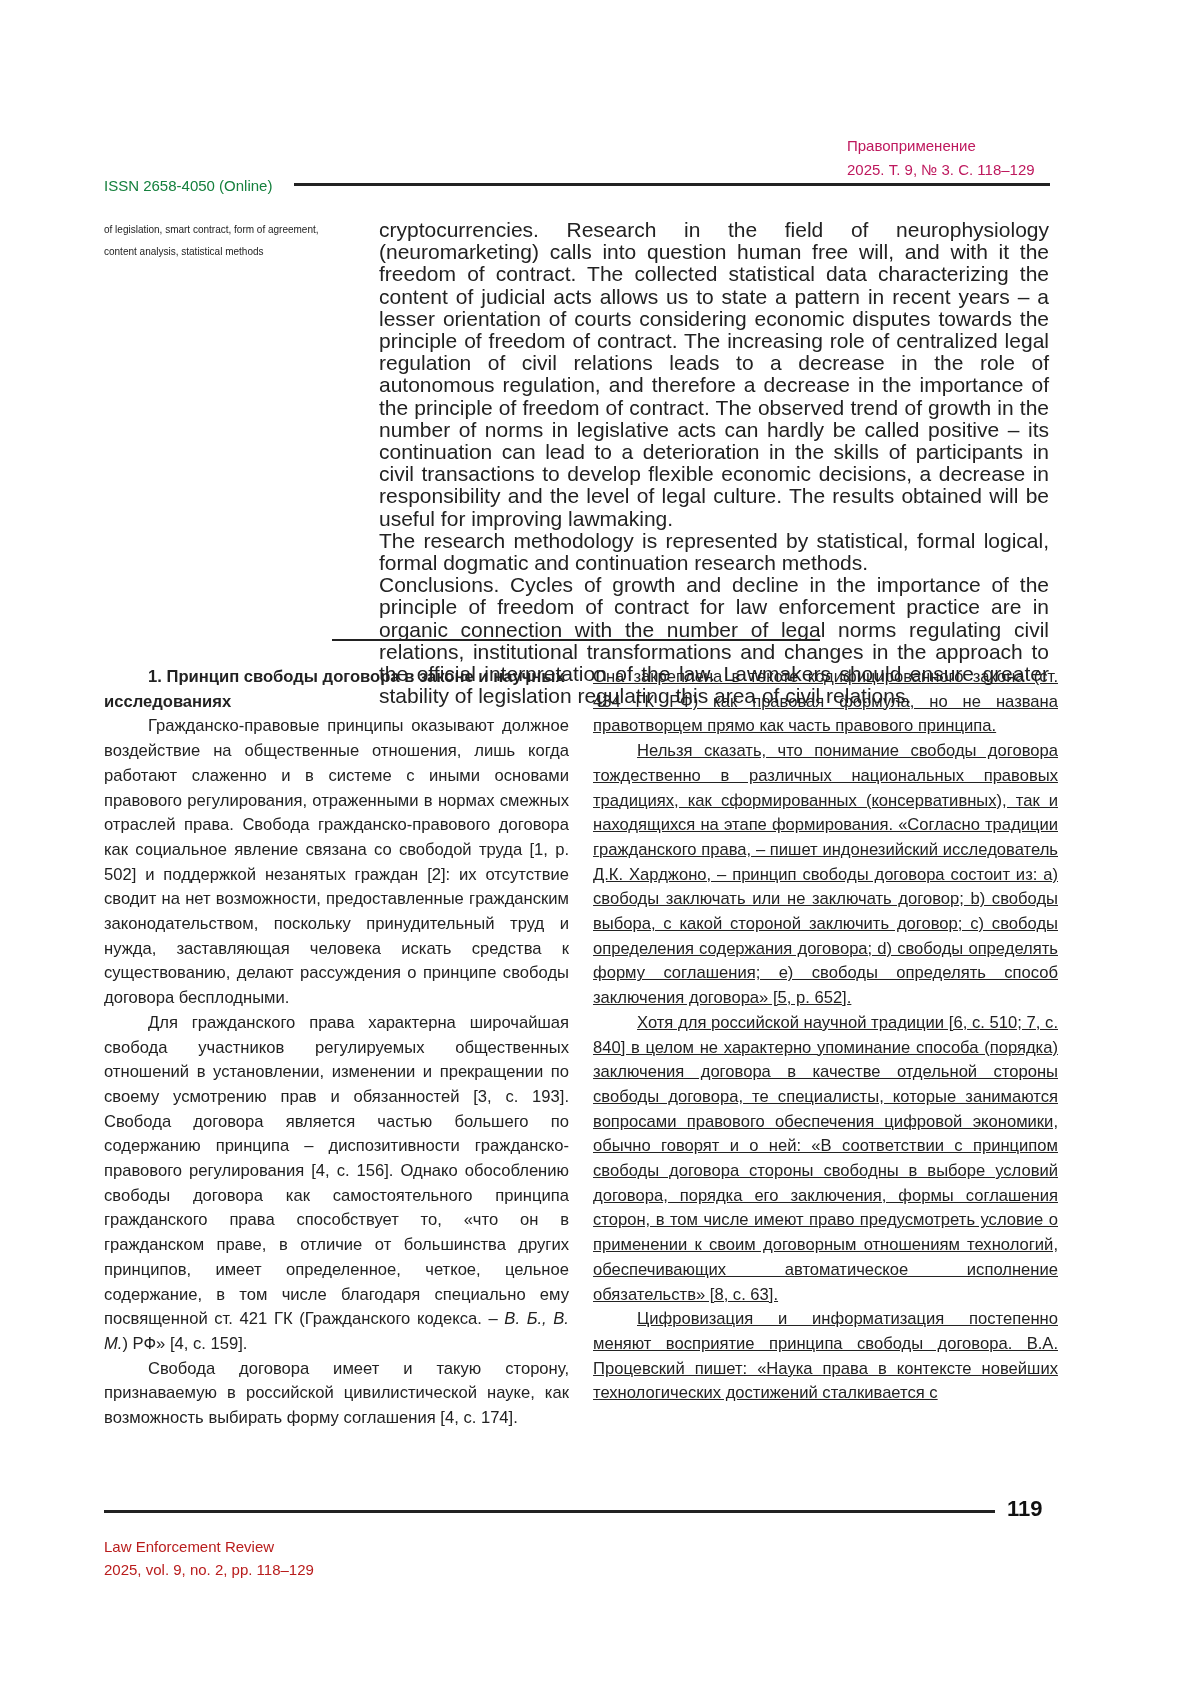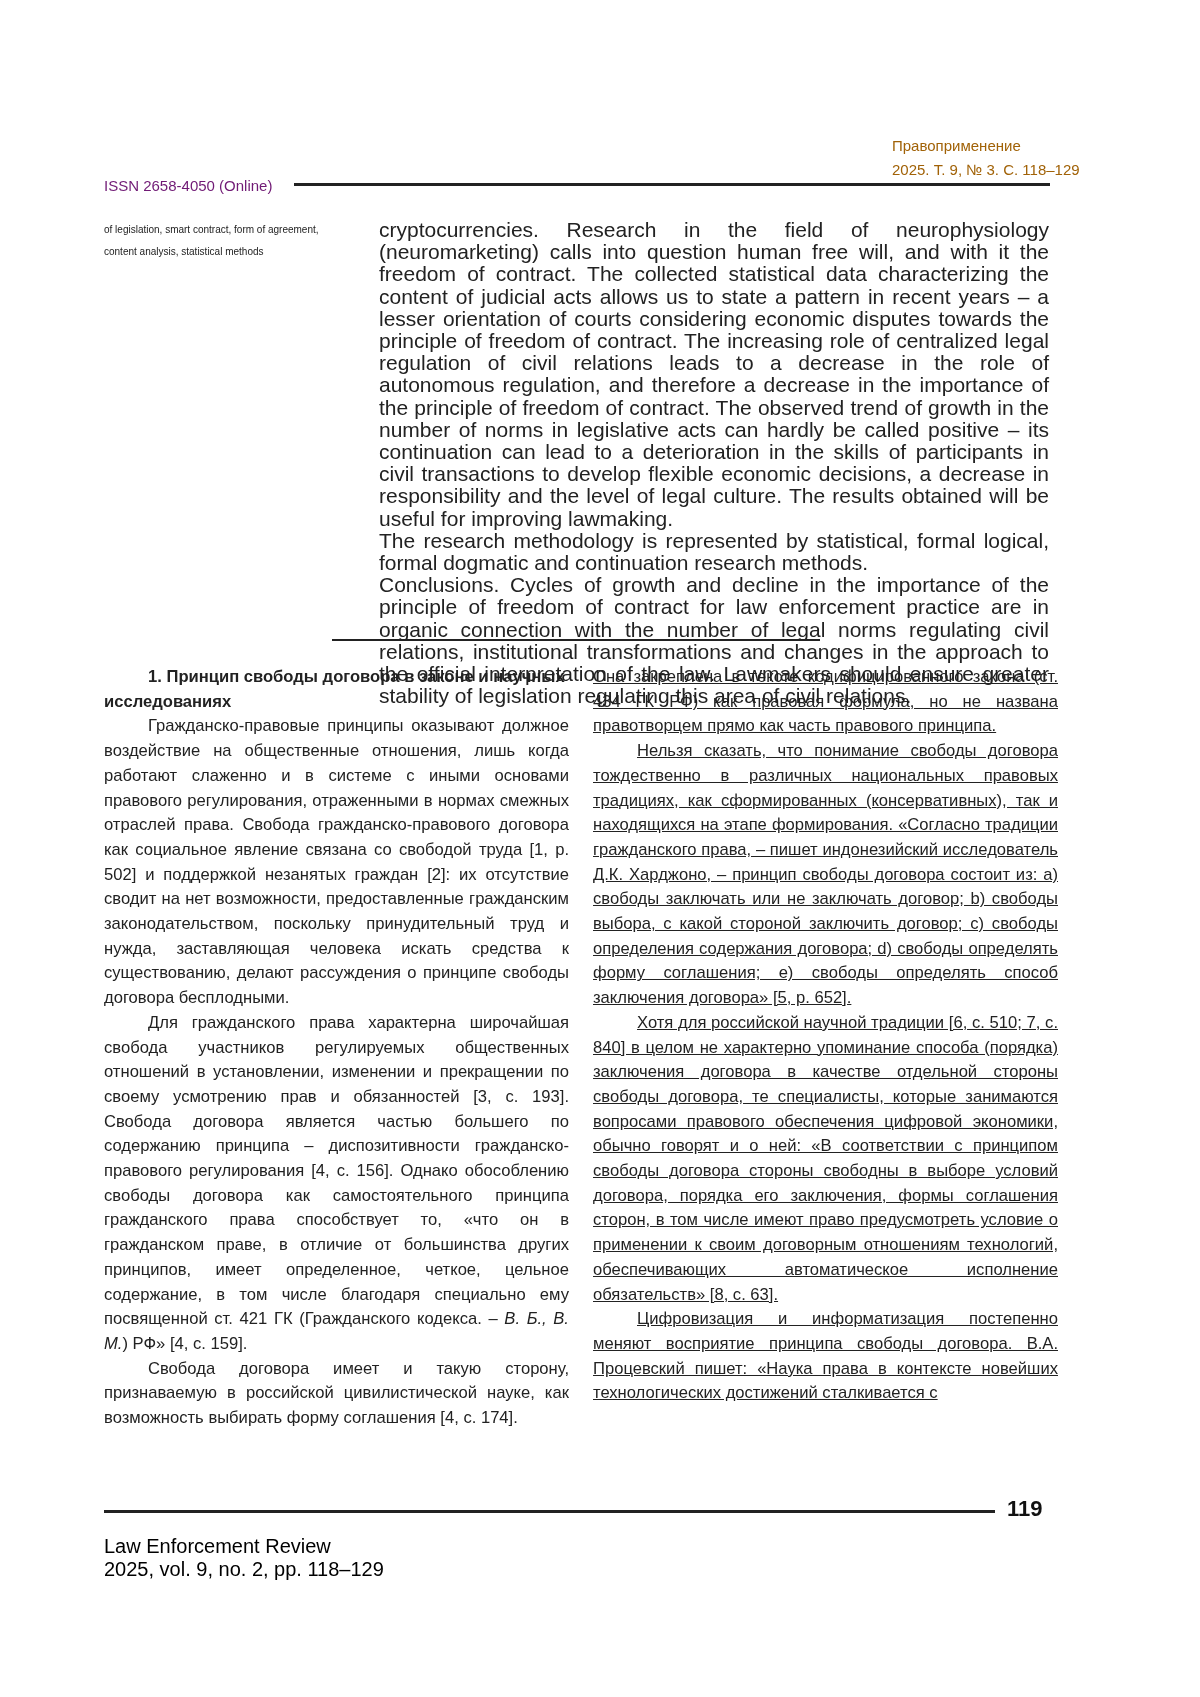--- a/index.html
+++ b/index.html
@@ -1,37 +1,37 @@
 <!DOCTYPE html>
 <html><head>
 <meta charset="utf-8">
 <style>
   html, body { margin: 0; padding: 0; background: #ffffff; }
   body { width: 1200px; height: 1697px; position: relative; overflow: hidden; color: #1a1a1a; font-family: "Liberation Sans", "DejaVu Sans", sans-serif; }
-  .hdr-right { position: absolute; left: 847px; top: 134px; font-size: 15px; line-height: 24px; color: #a16207; margin-left: 45px; }
-  .hdr-issn { position: absolute; left: 104px; top: 177px; font-size: 15px; color: #701a75; }
+  .hdr-right { position: absolute; left: 847px; top: 134px; font-size: 15px; line-height: 24px; color: #be185d; }
+  .hdr-issn { position: absolute; left: 104px; top: 177px; font-size: 15px; color: #15803d; }
   .hdr-rule { position: absolute; left: 294px; right: 150px; top: 183px; height: 3px; background: #222; }
 
   .kw { position: absolute; left: 104px; top: 219px; width: 240px; font-size: 10px; line-height: 22px; color: #222; }
   .abstract { position: absolute; left: 379px; top: 219px; width: 670px; font-size: 21px; line-height: 22.2px; text-align: justify; color: #222; }
   .abstract p { margin: 0; }
 
   .sep { position: absolute; left: 332px; width: 488px; top: 639px; height: 2px; background: #222; }
 
   .col { position: absolute; top: 665px; width: 465px; font-size: 16.6px; line-height: 24.7px; text-align: justify; color: #222; }
   .col.left { left: 104px; }
   .col.right { left: 593px; text-decoration: underline; }
   .col p { margin: 0; }
   .col .indent { text-indent: 44px; }
   .col h2 { margin: 0; font-size: 16.6px; line-height: 24.7px; font-weight: bold; text-indent: 44px; text-align: left; }
   .col em { font-style: italic; }
 
   .ftr-rule { position: absolute; left: 104px; width: 891px; top: 1510px; height: 3px; background: #222; }
   .ftr-page { position: absolute; left: 1007px; top: 1496px; font-size: 22px; font-weight: bold; color: #111; }
-  .ftr-journal { position: absolute; left: 104px; top: 1535px; font-size: 20px; line-height: 23px; color: #000000; }
+  .ftr-journal { position: absolute; left: 104px; top: 1535px; font-size: 15px; line-height: 23px; color: #b91c1c; }
 </style>
 </head>
 <body>
 
 <div class="hdr-right">
   <div>Правоприменение</div>
   <div>2025. Т. 9, № 3. С. 118–129</div>
 </div>
 <div class="hdr-issn">ISSN 2658-4050 (Online)</div>
 <div class="hdr-rule"></div>

